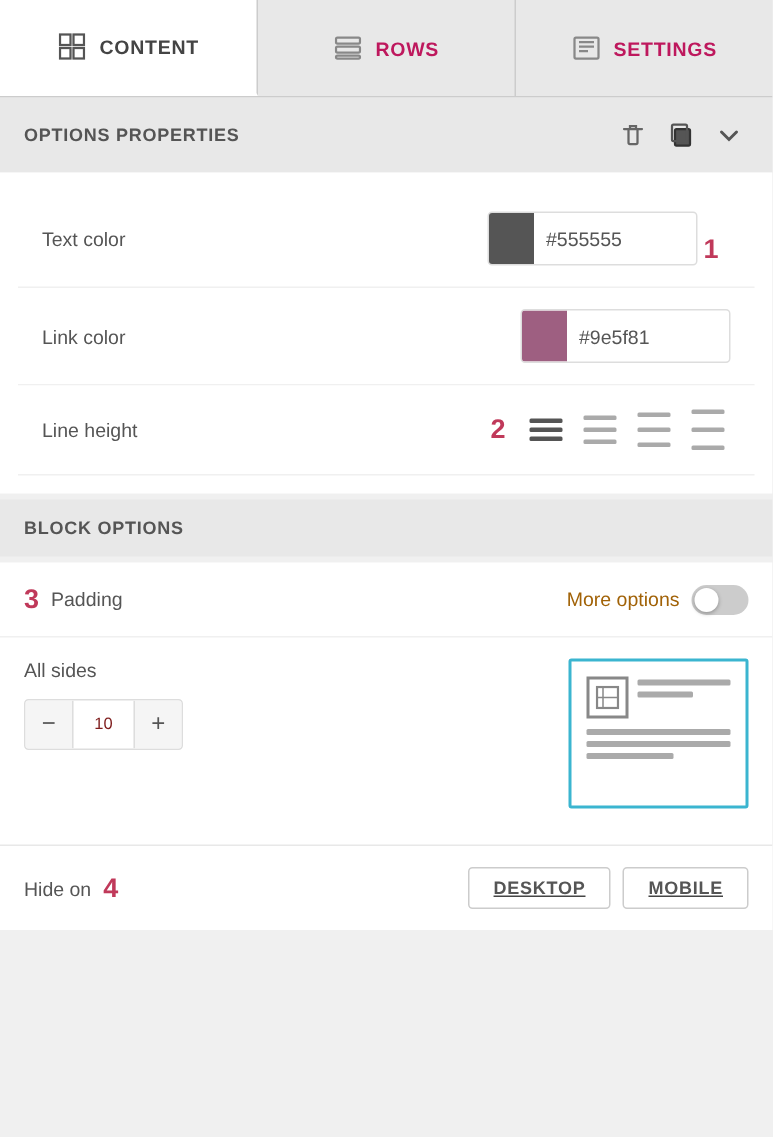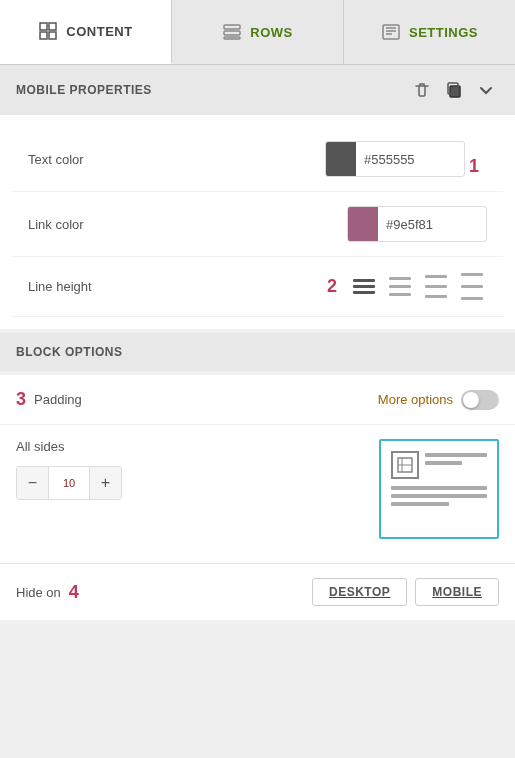--- a/index.html
+++ b/index.html
@@ -21,21 +21,21 @@
     }
     .tab {
       flex: 1;
       display: flex;
       align-items: center;
       justify-content: center;
       gap: 8px;
       cursor: pointer;
       font-size: 13px;
       font-weight: 600;
-      color: #4d7c0f;
+      color: #be185d;
       border-right: 1px solid #ccc;
       background: #e8e8e8;
       letter-spacing: 0.5px;
     }
     .tab.active {
       background: #fff;
       color: #444;
       border-bottom: 2px solid #fff;
     }
     .tab:last-child { border-right: none; }
@@ -361,21 +361,21 @@
         <line x1="4" y1="5" x2="14" y2="5" stroke="#888" stroke-width="1.5"></line>
         <line x1="4" y1="8" x2="14" y2="8" stroke="#888" stroke-width="1.5"></line>
         <line x1="4" y1="11" x2="10" y2="11" stroke="#888" stroke-width="1.5"></line>
       </svg>
     </span>
     <span>SETTINGS</span>
   </div>
 </div>
 
 <div class="section-header">
-  <span>MOBILE PROPERTIES</span>
+  <span>OPTIONS PROPERTIES</span>
   <div class="section-header-actions">
     <button class="icon-btn" title="Delete">
       <svg width="18" height="18" viewBox="0 0 18 18" fill="none">
         <path d="M3 5h12M7 5V3h4v2M6 5v9a1 1 0 001 1h4a1 1 0 001-1V5H6z" stroke="#666" stroke-width="1.5" stroke-linecap="round"></path>
       </svg>
     </button>
     <button class="icon-btn" title="Copy">
       <svg width="18" height="18" viewBox="0 0 18 18" fill="none">
         <rect x="5" y="5" width="10" height="11" rx="1" stroke="#333" stroke-width="1.5" fill="#555"></rect>
         <rect x="3" y="2" width="10" height="11" rx="1" stroke="#555" stroke-width="1.5" fill="none"></rect>

